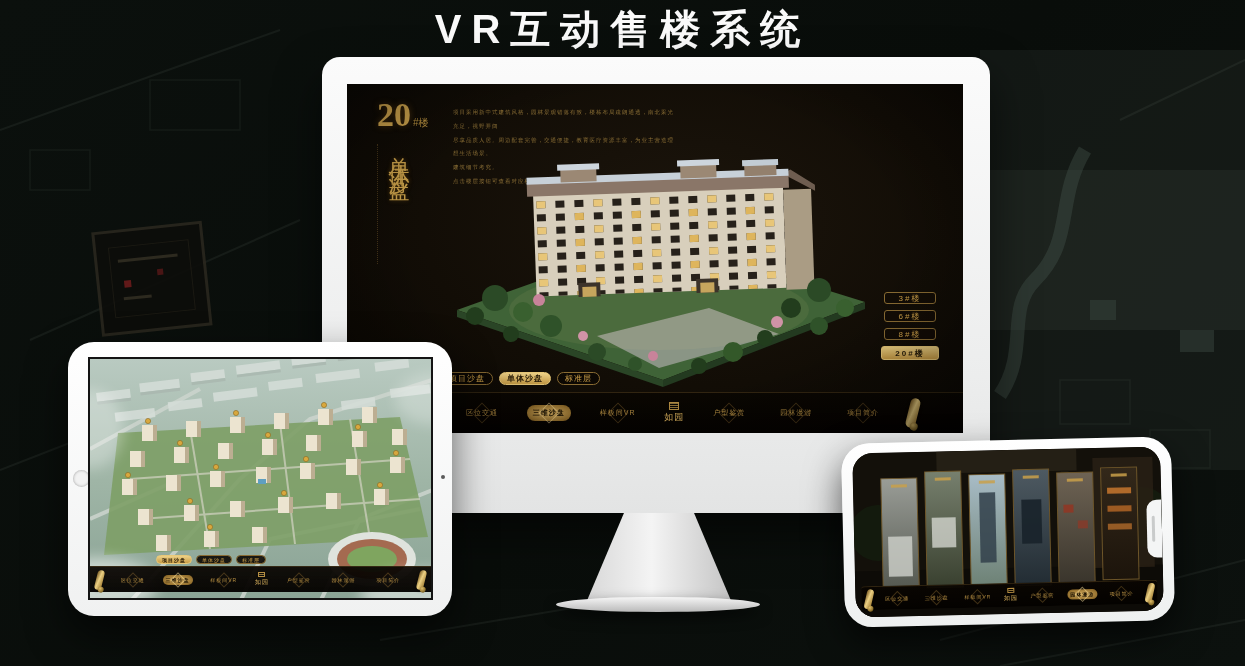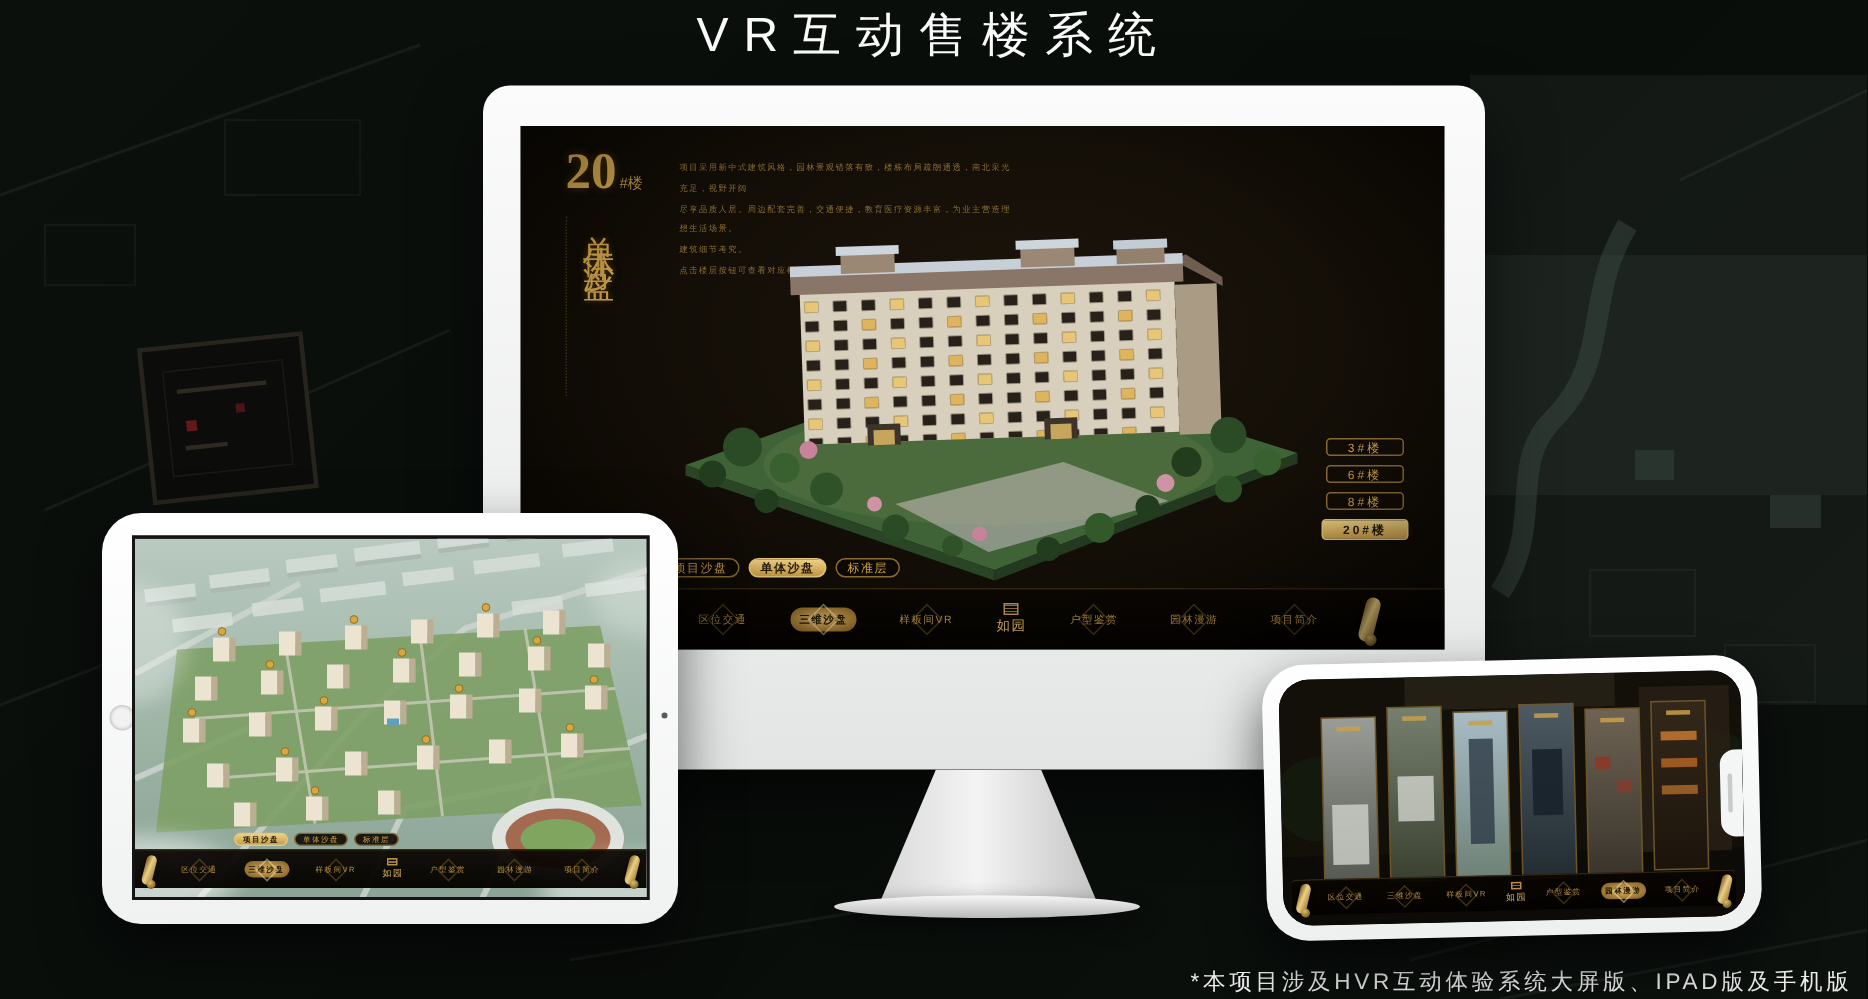--- a/index.html
+++ b/index.html
@@ -6,21 +6,21 @@
   .stage{position:relative;width:1245px;height:666px;overflow:hidden;
          background:linear-gradient(135deg,#0b100d 0%,#090d0a 55%,#0c110e 100%);
          font-family:"Liberation Sans","DejaVu Sans",sans-serif;}
   .stage *{box-sizing:border-box;}
 
   
   .bg-decor{position:absolute;inset:0;}
 
   
   .page-title{position:absolute;top:2px;left:0;width:100%;text-align:center;
-    color:#fafafa;font-size:32px;font-weight:normal;letter-spacing:10px;}
+    color:#fafafa;font-size:40px;font-weight:bold;letter-spacing:10px;}
   .footnote{position:absolute;right:10px;bottom:2px;color:#ededed;
     font-size:15px;letter-spacing:2.5px;}
 
   
   .pill{display:inline-flex;align-items:center;justify-content:center;
     height:13px;padding:0 7px;margin-right:6px;border-radius:7px;
     border:1px solid #8a6c33;color:#cfa24a;font-size:8px;letter-spacing:1px;
     background:rgba(12,8,3,.9);white-space:nowrap;}
   .pill.active{background:linear-gradient(#eed187,#c89d47);color:#2a1d08;
     border-color:#e8c878;font-weight:bold;}
@@ -154,21 +154,20 @@
       <rect x="30" y="150" width="60" height="40"></rect>
     </g>
     <g fill="#38453e" opacity="0.5">
       <rect x="1090" y="300" width="26" height="20"></rect>
       <rect x="1025" y="440" width="40" height="26"></rect>
       <rect x="1180" y="330" width="34" height="22"></rect>
     </g>
   </svg>
 
   <div class="page-title">VR互动售楼系统</div>
-  <div class="footnote">*本项目涉及HVR互动体验系统大屏版、IPAD版及手机版</div>
 
   <div class="monitor-body"></div>
   <div class="monitor-stand"></div>
   <div class="monitor-base"></div>
 
   <div class="monitor-screen">
 
     <div class="ms-heading">
       <span class="num">20</span><span class="suf">#楼</span>
     </div>

